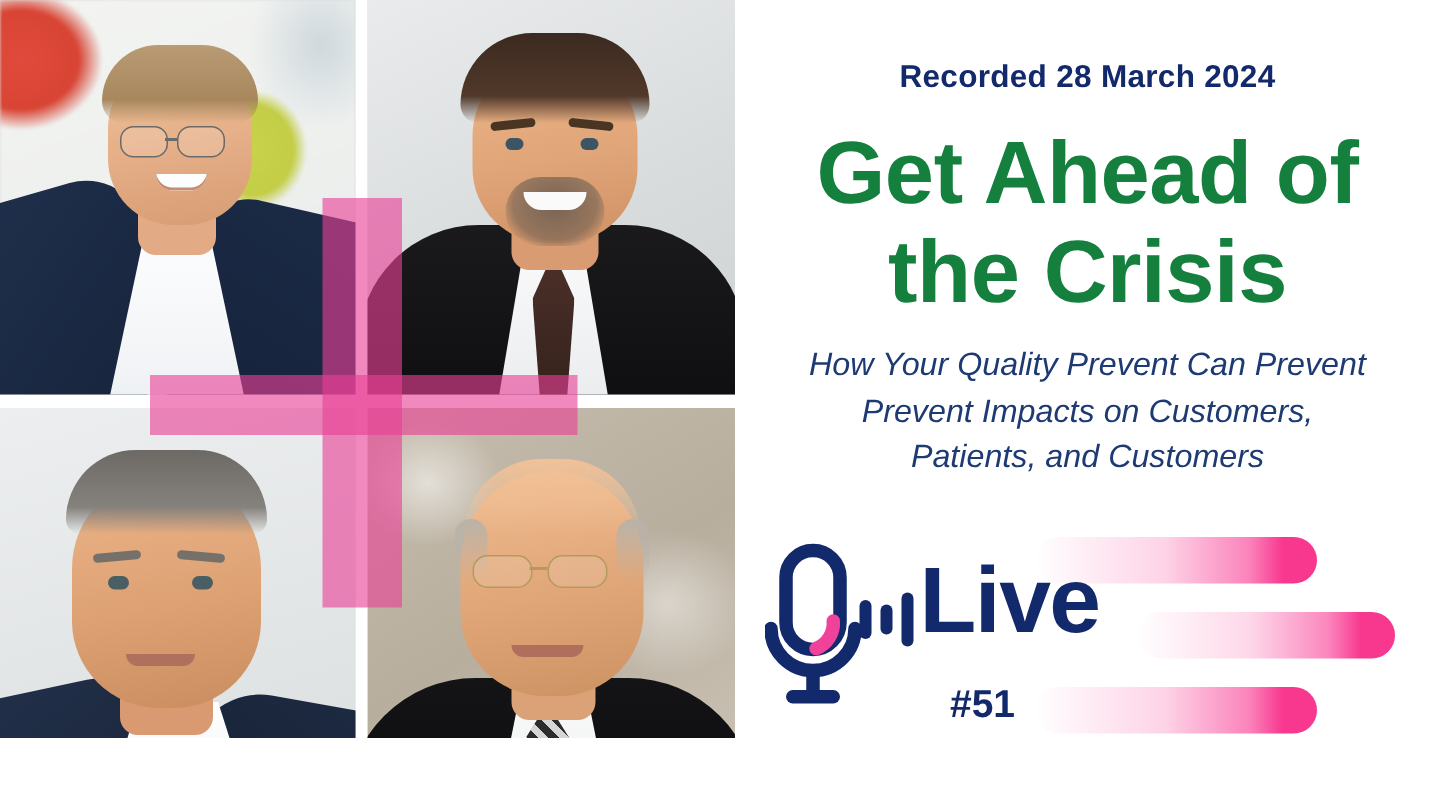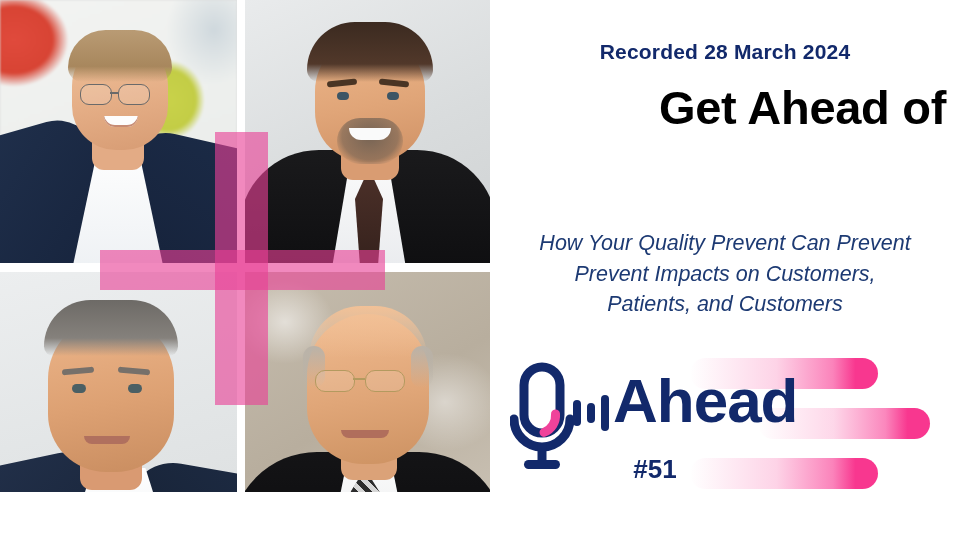--- a/index.html
+++ b/index.html
@@ -238,23 +238,23 @@
     background:#ffffff;
   }
   #recorded-date {
     position:absolute; left:0; right:0; top:40px;
     text-align:center;
     font-size:21px; font-weight:bold; letter-spacing:0.2px;
     color:#12296b;
   }
   #title {
     position:absolute; left:14px; right:14px; top:82px;
-    text-align:right;
-    font-size:47px; font-weight:bold; line-height:1.12;
-    color:#000000;
+    text-align:center;
+    font-size:59px; font-weight:bold; line-height:1.12;
+    color:#15803d;
     letter-spacing:-0.3px;
   }
   #subtitle {
     position:absolute; left:16px; right:16px; top:228px;
     text-align:center;
     font-size:21.5px; font-style:italic; line-height:1.42;
     color:#1d3a73;
   }
 
   
@@ -365,20 +365,21 @@
     <div class="plus-v"></div>
     <div class="plus-h"></div>
   </div>
 
   <div id="right-panel">
 
     <div id="recorded-date">Recorded 28 March 2024</div>
 
     <div id="title">
       <span>Get Ahead of</span><br>
+      <span>the Crisis</span>
     </div>
 
     <div id="subtitle">
       <span>How Your Quality Prevent Can Prevent</span><br>
       <span>Prevent Impacts on Customers,</span><br>
       <span>Patients, and Customers</span>
     </div>
 
     <div id="gradient-bars">
       <div class="gbar gbar-1"></div>
@@ -399,19 +400,19 @@
         <rect x="27.5" y="82" width="9" height="18" fill="#12296b"></rect>
         <rect x="14" y="98" width="36" height="9" rx="4.5" fill="#12296b"></rect>
       </svg>
 
       <div id="wave-bars">
         <div class="wbar wbar-1"></div>
         <div class="wbar wbar-2"></div>
         <div class="wbar wbar-3"></div>
       </div>
 
-      <div id="live-word">Ahead</div>
+      <div id="live-word">Live</div>
 
       <div id="episode-number">#51</div>
     </div>
 
   </div>
 </div>
 
 </body></html>

